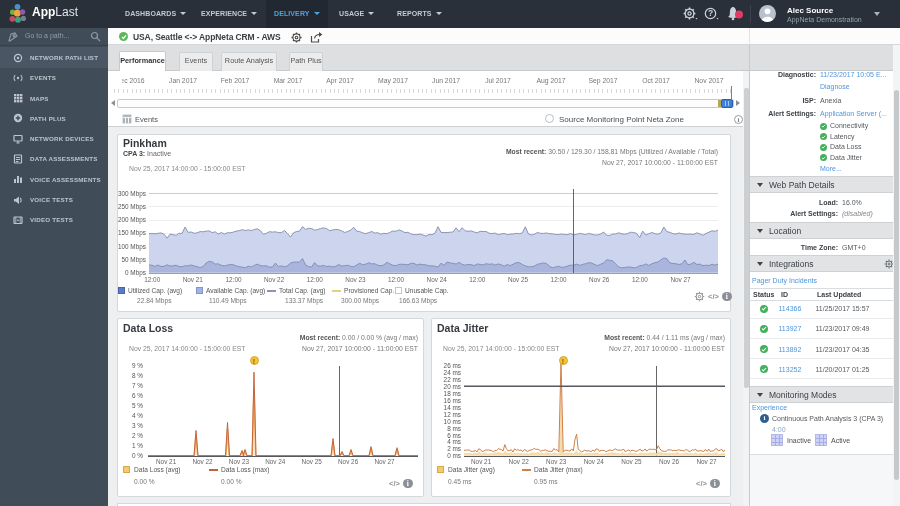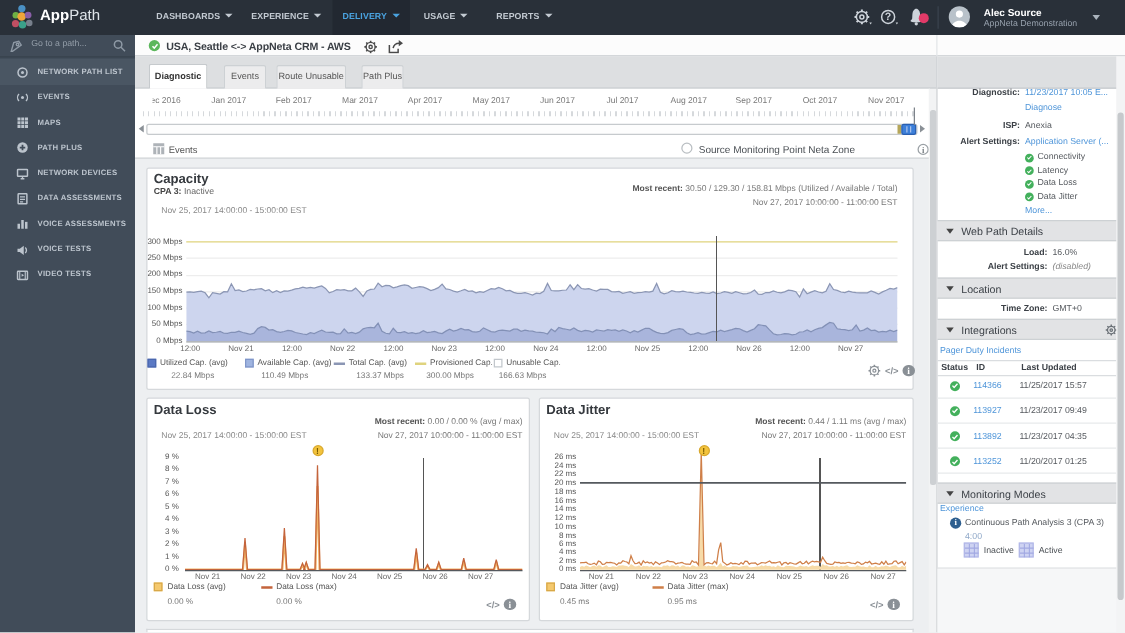--- a/index.html
+++ b/index.html
@@ -14,21 +14,21 @@
 <div class="a" style="left:0;top:0;width:900px;height:28px;background:#293039"></div>
 <svg class="a" style="left:9px;top:3px" width="18" height="21" viewBox="0 0 18 21">
 <circle cx="8.5" cy="3.8" r="2.9" fill="#4a90c4"></circle>
 <circle cx="3.6" cy="9.2" r="2.6" fill="#6fb044"></circle>
 <circle cx="8.3" cy="10.2" r="3.4" fill="#f0a63a"></circle>
 <circle cx="13.5" cy="9.0" r="2.7" fill="#8a5fa8"></circle>
 <circle cx="3.4" cy="15.8" r="2.9" fill="#c04f63"></circle>
 <circle cx="9.0" cy="16.8" r="3.0" fill="#3aa08a"></circle>
 <circle cx="14.4" cy="15.4" r="2.6" fill="#777f8c"></circle>
 </svg>
-<div class="a" style="left:32px;top:5px;font-size:12px;color:#fff"><span class="b">App</span><span style="color:#dfe5ea">Path</span></div>
+<div class="a" style="left:32px;top:5px;font-size:12px;color:#fff"><span class="b">App</span><span style="color:#dfe5ea">Last</span></div>
 <div class="a" style="left:266px;top:0;width:62px;height:28px;background:#222831"></div>
 <div class="a b" style="left:125px;top:10px;font-size:7px;letter-spacing:.1px;color:#c3cad2">DASHBOARDS<span class="navc" style="border-top-color:#c3cad2"></span></div>
 <div class="a b" style="left:201px;top:10px;font-size:7px;letter-spacing:.1px;color:#c3cad2">EXPERIENCE<span class="navc" style="border-top-color:#c3cad2"></span></div>
 <div class="a b" style="left:274px;top:10px;font-size:7px;letter-spacing:.1px;color:#4aa3e0">DELIVERY<span class="navc" style="border-top-color:#4aa3e0"></span></div>
 <div class="a b" style="left:339px;top:10px;font-size:7px;letter-spacing:.1px;color:#c3cad2">USAGE<span class="navc" style="border-top-color:#c3cad2"></span></div>
 <div class="a b" style="left:397px;top:10px;font-size:7px;letter-spacing:.1px;color:#c3cad2">REPORTS<span class="navc" style="border-top-color:#c3cad2"></span></div>
 <svg class="a" style="left:683px;top:7px" width="16" height="14" viewBox="0 0 16 14">
 <g fill="none" stroke="#cdd3da" stroke-width="1.2">
 <circle cx="6.5" cy="6.5" r="4.4"></circle>
       <circle cx="6.5" cy="6.5" r="1.6"></circle>
@@ -143,23 +143,23 @@
       <path d="M5.5 0.5v1.6M5.5 8.9v1.6M0.5 5.5h1.6M8.9 5.5h1.6M2 2l1.1 1.1M7.9 7.9L9 9M9 2L7.9 3.1M3.1 7.9L2 9"></path>
     </g>
   </svg>
 <svg class="a" style="left:310px;top:31.5px" width="13" height="11" viewBox="0 0 13 11">
     <path d="M1.5 4v6h7V7" fill="none" stroke="#4a4a4a" stroke-width="1.2"></path>
     <path d="M4.5 6.5C5 3.5 7 2.5 9.5 2.5" fill="none" stroke="#4a4a4a" stroke-width="1.2"></path>
     <path d="M9 0l3.4 2.5L9 5z" fill="#4a4a4a"></path>
   </svg>
 <div class="a" style="left:749px;top:28px;width:1px;height:17px;background:#e2e5e8"></div>
 <div class="a" style="left:108px;top:45px;width:792px;height:26px;background:#dddfe1;border-bottom:1px solid #c6cacd"></div>
-<div class="a" style="left:119px;top:51px;width:47px;height:20px;background:#fff;border:1px solid #c6cacd;border-bottom:none;border-radius:2px 2px 0 0;text-align:center;font-size:7.3px;font-weight:bold;color:#333;line-height:17px">Diagnostic</div>
+<div class="a" style="left:119px;top:51px;width:47px;height:20px;background:#fff;border:1px solid #c6cacd;border-bottom:none;border-radius:2px 2px 0 0;text-align:center;font-size:7.3px;font-weight:bold;color:#333;line-height:17px">Performance</div>
 <div class="a" style="left:179px;top:52px;width:34px;height:19px;background:#ececed;border:1px solid #cdd1d4;border-bottom:none;border-radius:2px 2px 0 0;text-align:center;font-size:7.3px;color:#555;line-height:16px">Events</div>
-<div class="a" style="left:221px;top:52px;width:56px;height:19px;background:#ececed;border:1px solid #cdd1d4;border-bottom:none;border-radius:2px 2px 0 0;text-align:center;font-size:7.3px;color:#555;line-height:16px">Route Unusable</div>
+<div class="a" style="left:221px;top:52px;width:56px;height:19px;background:#ececed;border:1px solid #cdd1d4;border-bottom:none;border-radius:2px 2px 0 0;text-align:center;font-size:7.3px;color:#555;line-height:16px">Route Analysis</div>
 <div class="a" style="left:289px;top:52px;width:34px;height:19px;background:#ececed;border:1px solid #cdd1d4;border-bottom:none;border-radius:2px 2px 0 0;text-align:center;font-size:7.3px;color:#555;line-height:16px">Path Plus</div>
 <div class="a" style="left:108px;top:71px;width:636px;height:56px;background:#fff;border-bottom:1px solid #cdd1d4"></div>
 <div class="a" style="left:110px;top:77px;width:40px;text-align:center;font-size:6.8px;color:#777">Dec 2016</div>
 <div class="a" style="left:163px;top:77px;width:40px;text-align:center;font-size:6.8px;color:#777">Jan 2017</div>
 <div class="a" style="left:215px;top:77px;width:40px;text-align:center;font-size:6.8px;color:#777">Feb 2017</div>
 <div class="a" style="left:268px;top:77px;width:40px;text-align:center;font-size:6.8px;color:#777">Mar 2017</div>
 <div class="a" style="left:320px;top:77px;width:40px;text-align:center;font-size:6.8px;color:#777">Apr 2017</div>
 <div class="a" style="left:373px;top:77px;width:40px;text-align:center;font-size:6.8px;color:#777">May 2017</div>
 <div class="a" style="left:426px;top:77px;width:40px;text-align:center;font-size:6.8px;color:#777">Jun 2017</div>
 <div class="a" style="left:478px;top:77px;width:40px;text-align:center;font-size:6.8px;color:#777">Jul 2017</div>
@@ -181,21 +181,21 @@
     <rect x="0.6" y="0.6" width="8.8" height="8.8" fill="#aeb3b8"></rect>
     <g stroke="#fff" stroke-width="0.9">
       <path d="M0.6 3.4h8.8M3.5 3.4v6M6.5 3.4v6"></path>
     </g>
   </svg>
 <div class="a" style="left:135px;top:115px;font-size:7.5px;color:#555">Events</div>
 <div class="a" style="left:545px;top:114px;width:9px;height:9px;border-radius:50%;border:1px solid #b9bec2;background:#fff"></div>
 <div class="a" style="left:559px;top:114.5px;font-size:8px;color:#4a4f54">Source Monitoring Point Neta Zone</div>
 <div class="a" style="left:734px;top:115px;width:9px;height:9px;border-radius:50%;border:1px solid #9aa0a5;color:#7a8085;font-size:7px;text-align:center;line-height:9px;font-weight:bold;font-family:'Liberation Serif',serif">i</div>
 <div class="a" style="left:117px;top:134px;width:614px;height:178px;background:#fff;border:1px solid #d5d8db;border-radius:2px"></div>
-<div class="a b" style="left:123px;top:137px;font-size:10.5px;color:#35393e">Capacity</div>
+<div class="a b" style="left:123px;top:137px;font-size:10.5px;color:#35393e">Pinkham</div>
 <div class="a" style="left:123px;top:150px;font-size:7px;color:#666"><span class="b" style="color:#444">CPA 3:</span> Inactive</div>
 <div class="a" style="left:418px;top:148px;width:300px;text-align:right;font-size:6.8px;color:#777"><span class="b" style="color:#555">Most recent:</span> 30.50 / 129.30 / 158.81 Mbps (Utilized / Available / Total)</div>
 <div class="a" style="left:418px;top:159px;width:300px;text-align:right;font-size:6.8px;color:#777">Nov 27, 2017 10:00:00 - 11:00:00 EST</div>
 <div class="a" style="left:129px;top:165px;font-size:6.8px;color:#888">Nov 25, 2017 14:00:00 - 15:00:00 EST</div>
 <div class="a" style="left:96px;top:189.5px;width:50px;text-align:right;font-size:6.4px;color:#555">300 Mbps</div>
 <div class="a" style="left:96px;top:202.8px;width:50px;text-align:right;font-size:6.4px;color:#555">250 Mbps</div>
 <div class="a" style="left:149px;top:206.2px;width:569px;height:1px;background:#ededed"></div>
 <div class="a" style="left:96px;top:216.1px;width:50px;text-align:right;font-size:6.4px;color:#555">200 Mbps</div>
 <div class="a" style="left:149px;top:219.5px;width:569px;height:1px;background:#ededed"></div>
 <div class="a" style="left:96px;top:229.4px;width:50px;text-align:right;font-size:6.4px;color:#555">150 Mbps</div>

